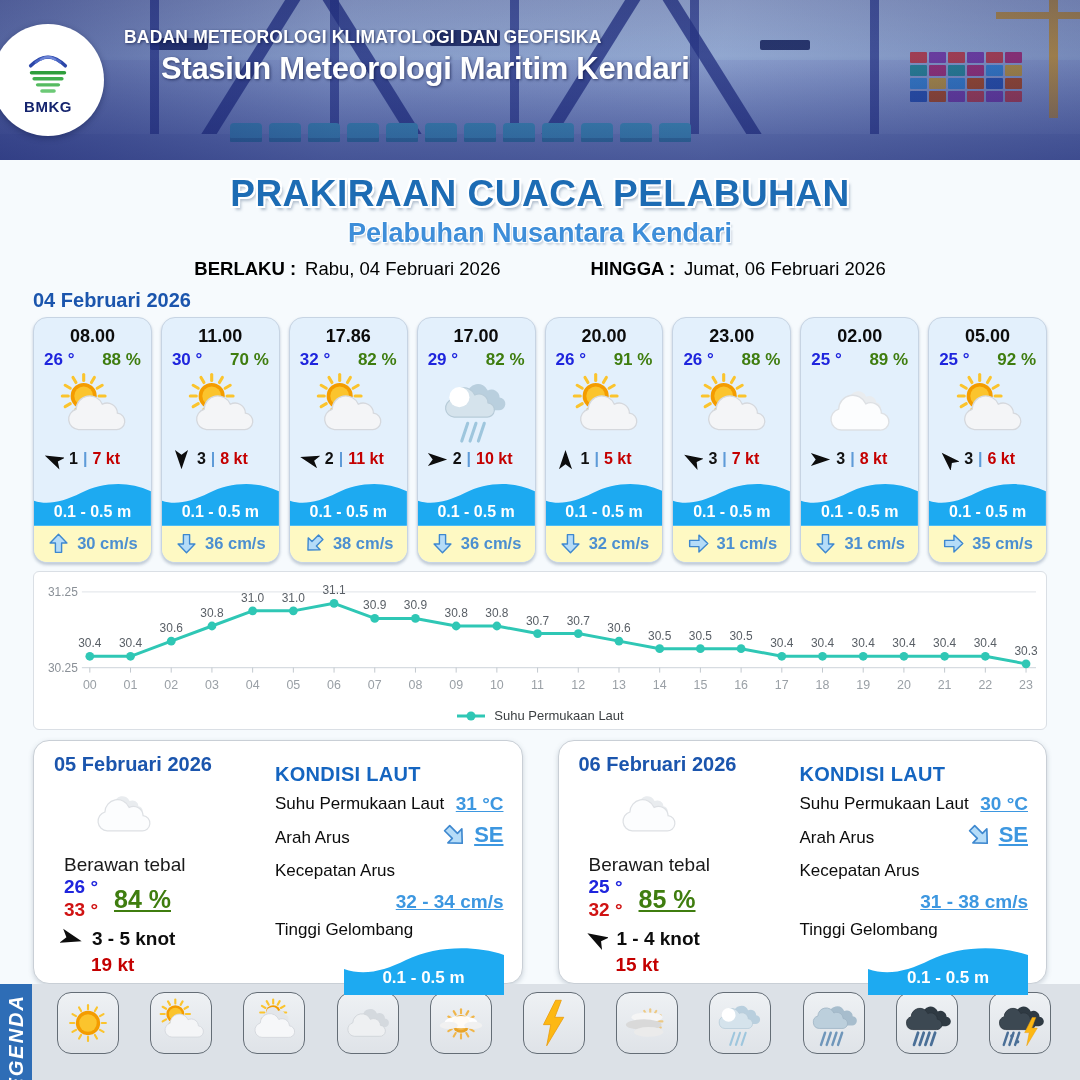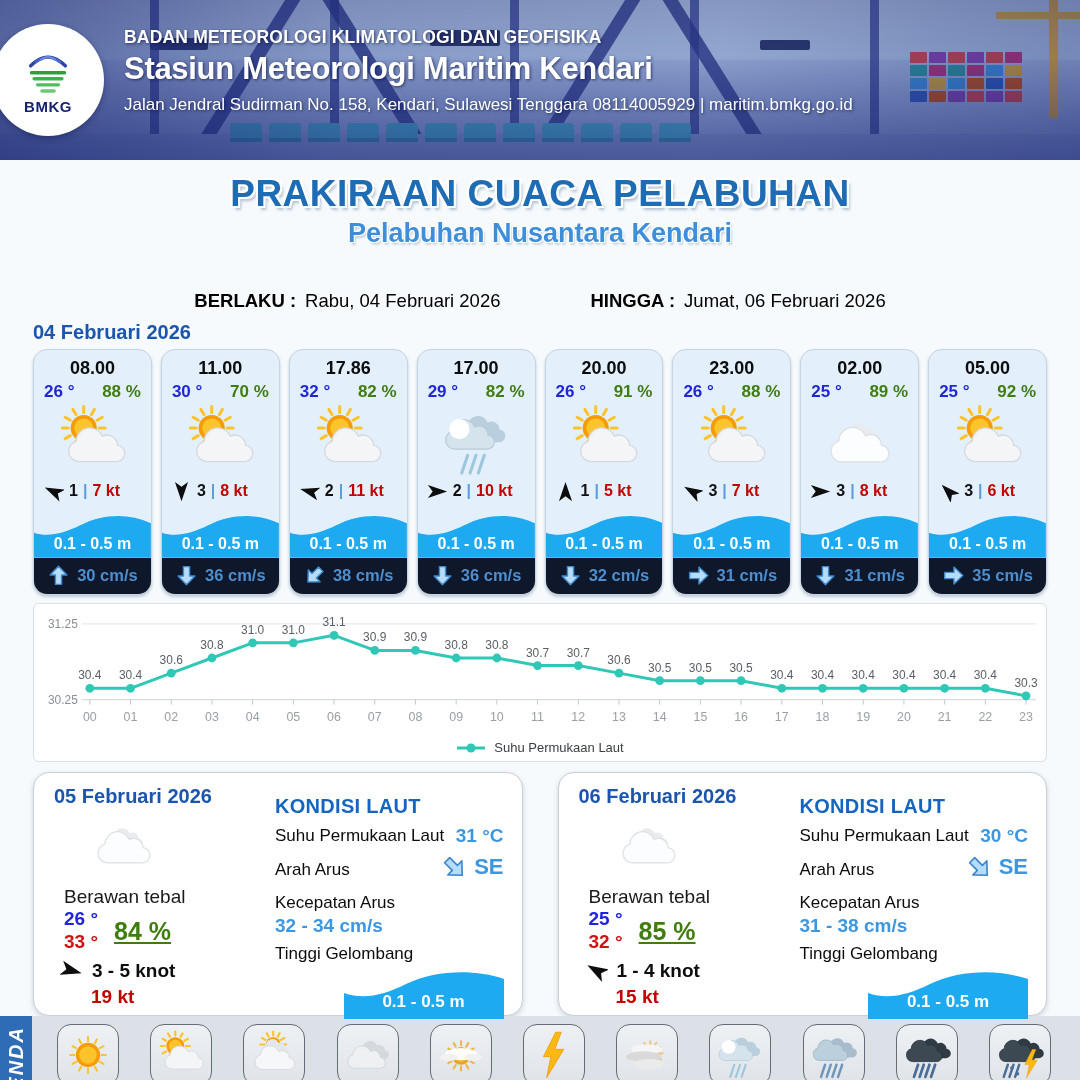--- a/index.html
+++ b/index.html
@@ -20,51 +20,51 @@
   .crane-mast { position:absolute; right:22px; top:0; width:9px; height:118px; background:#efb42c; }
   .crane-arm { position:absolute; right:0; top:12px; width:84px; height:7px; background:#efb42c; }
   .hdr-overlay { position:absolute; inset:0; background:linear-gradient(100deg, rgba(26,37,118,.62) 0%, rgba(36,50,138,.32) 32%, rgba(44,58,148,.26) 66%, rgba(28,40,122,.42) 100%); }
   .hdr-overlay2 { position:absolute; inset:0; background:linear-gradient(180deg, rgba(20,30,100,.18) 0%, rgba(20,30,100,0) 35%, rgba(22,32,108,.45) 100%); }
   .logo-wrap { position:absolute; left:-8px; top:24px; width:112px; height:112px; background:#fff; border-radius:50%;
                display:flex; flex-direction:column; align-items:center; justify-content:center; box-shadow:0 2px 6px rgba(10,20,60,.4); }
   .logo-wrap svg { width:58px; height:52px; }
   .logo-text { font-weight:bold; font-size:15px; color:#15246e; letter-spacing:.5px; margin-top:1px; }
   .hdr-text { position:absolute; left:124px; top:27px; color:#fff; text-shadow:1px 1px 3px rgba(8,16,60,.65); }
   .hdr-line1 { font-size:17.5px; font-weight:bold; letter-spacing:.2px; }
-  .hdr-line2 { font-size:31px; font-weight:bold; margin-top:3px; letter-spacing:-.3px; }
+  .hdr-line2 { font-size:31px; font-weight:bold; margin-top:3px; letter-spacing:-.3px;margin-left:37px; }
   .hdr-line3 { font-size:17px; margin-top:8px; }
 
   
   .title-main { margin-top:13px; text-align:center; font-size:37px; font-weight:800; color:var(--accent-blue,#1d6cb4); letter-spacing:.5px;
     text-shadow:-2px -2px 0 #fff,2px -2px 0 #fff,-2px 2px 0 #fff,2px 2px 0 #fff,3px 4px 3px rgba(125,145,170,.55); }
   .title-sub { text-align:center; font-size:27px; font-weight:bold; color:var(--subtitle-blue,#3e8ed9); margin-top:3px;
     text-shadow:-1px -1px 0 #fff,1px -1px 0 #fff,-1px 1px 0 #fff,1px 1px 0 #fff,2px 3px 2px rgba(135,155,180,.4); }
   .valid-row { display:flex; justify-content:center; gap:90px; margin-top:9px; font-size:18.5px; color:#000; }
   .valid-pair { display:flex; gap:9px; align-items:baseline; }
-  .valid-label { font-weight:bold;margin-top:32px; }
+  .valid-label { font-weight:bold; }
   .date-heading { margin:9px 0 3px 33px; font-size:20px; font-weight:bold; color:#1b55ad; }
 
   
   .cards-row { display:flex; gap:9px; margin:2px 33px 0; }
   .hcard { flex:1; background:#e3f0fc; border:1.5px solid #c7d4e3; border-radius:14px; overflow:hidden;
            box-shadow:0 2px 3px rgba(110,130,155,.4); display:flex; flex-direction:column; height:246px; }
   .h-time { text-align:center; font-weight:bold; font-size:18px; padding-top:8px; color:#0c0c0c; }
   .h-row2 { display:flex; justify-content:space-between; padding:3px 10px 0; font-weight:bold; font-size:17px; }
   .h-temp { color:var(--temp-blue,#1f25dd); }
   .h-hum  { color:var(--hum-green,#3f7d0f); }
   .h-icon { height:82px; display:flex; align-items:center; justify-content:center; }
   .h-icon svg { width:80px; height:76px; }
   .h-wind { display:flex; align-items:center; gap:5px; padding:0 9px; font-weight:bold; font-size:16px; color:#111; }
   .dart svg { width:21px; height:21px; display:block; }
   .h-sep { color:#5e9bd8; }
   .h-wmax { color:var(--wind-red,#c40000); }
   .h-wave { position:relative; height:58px; margin-top:auto; }
   .h-wave svg { position:absolute; inset:0; width:100%; height:100%; }
   .h-wave-text { position:absolute; bottom:5px; width:100%; text-align:center; color:#fff; font-weight:bold; font-size:16px; }
-  .h-current { height:38px; background:#0f172a; display:flex; align-items:center; justify-content:center; gap:7px;
+  .h-current { height:38px; background:#fef9c3; display:flex; align-items:center; justify-content:center; gap:7px;
                font-weight:bold; font-size:16.5px; color:var(--current-blue,#4c8fd0); }
   .blockarrow svg { width:23px; height:23px; display:block; }
 
   
   .chart-box { margin:8px 33px 0; background:#fff; border:1px solid #dadfe5; border-radius:6px; padding:4px 4px 2px; }
   .chart-legend { display:flex; justify-content:center; align-items:center; gap:8px; font-size:13px; color:#3c4043; padding:1px 0 4px; }
 
   
   .daily-row { display:flex; gap:35px; margin:10px 33px 0; }
   .dcard { flex:1; background:#fff; border:1px solid #c9cfd6; border-radius:16px; box-shadow:0 2px 5px rgba(80,100,120,.25);
@@ -78,25 +78,25 @@
   .d-tcol { display:flex; flex-direction:column; line-height:1.2; font-weight:bold; font-size:19px; }
   .d-tmin { color:var(--temp-blue,#1f25dd); }
   .d-tmax { color:#d01212; }
   .d-hum { color:var(--hum-green,#3f7d0f); font-weight:bold; font-size:25px;text-decoration:underline; }
   .d-wind { display:flex; align-items:center; gap:9px; padding-left:6px; margin-top:5px; font-weight:bold; font-size:19px; color:#0d0d0d; }
   .d-wind .dart svg { width:23px; height:23px; }
   .d-gust { color:#c40000; font-weight:bold; font-size:19px; padding-left:37px; margin-top:4px; }
   .d-right { padding-top:10px; padding-left:8px; display:flex; flex-direction:column; }
   .d-title { color:#1565c0; font-weight:bold; font-size:20px; letter-spacing:.3px; }
   .d-row { display:flex; justify-content:space-between; align-items:center; margin-top:7px; font-size:17px; color:#0c0c0c; }
-  .sea-val { color:var(--value-blue,#3d97e0); font-weight:bold; font-size:19px; }
+  .sea-val { color:var(--value-blue,#3d97e0); font-weight:bold; font-size:19px;text-decoration:underline; }
   .d-dir { display:flex; align-items:flex-start; gap:6px; }
   .d-dir svg { width:27px; height:27px; }
   .d-dir .sea-val { font-size:22px; }
-  .d-speed { margin-top:2px; }
+  .d-speed { text-align:right; margin-top:10px; }
   .d-wavebadge { position:relative; width:160px; height:54px; align-self:flex-end; margin-top:1px; }
   .d-wavebadge svg { position:absolute; inset:0; width:100%; height:100%; }
   .d-wave-text { position:absolute; bottom:7px; width:100%; text-align:center; color:#fff; font-weight:bold; font-size:17px; }
 
   
   .legend-strip { margin-top:auto; display:flex; height:130px; flex:none; }
   .legend-band { width:32px; background:#2e6db6; display:flex; align-items:center; justify-content:center; }
   .legend-band span { writing-mode:vertical-rl; transform:rotate(180deg); color:#fff; font-weight:bold; font-style:italic;
                       font-size:20px; letter-spacing:2px; }
   .legend-right { flex:1; display:flex; flex-direction:column; }
@@ -178,21 +178,20 @@
       <line x1="13" y1="32" x2="51" y2="32" stroke="#2e9e3c" stroke-width="4" stroke-linecap="round"></line>
       <line x1="16" y1="39" x2="48" y2="39" stroke="#3fae4c" stroke-width="4" stroke-linecap="round"></line>
       <line x1="20" y1="46" x2="44" y2="46" stroke="#55bb60" stroke-width="4" stroke-linecap="round"></line>
       <line x1="25" y1="53" x2="39" y2="53" stroke="#6cc976" stroke-width="4" stroke-linecap="round"></line>
     </svg>
     <div class="logo-text">BMKG</div>
   </div>
   <div class="hdr-text">
     <div class="hdr-line1">BADAN METEOROLOGI KLIMATOLOGI DAN GEOFISIKA</div>
     <div class="hdr-line2">Stasiun Meteorologi Maritim Kendari</div>
-    <div class="hdr-line3">Jalan Jendral Sudirman No. 158, Kendari, Sulawesi Tenggara  08114005929 | maritim.bmkg.go.id</div>
   </div>
 </div>
 
 <div class="title-main">PRAKIRAAN CUACA PELABUHAN</div>
 <div class="title-sub">Pelabuhan Nusantara Kendari</div>
 <div class="valid-row">
   <div class="valid-pair">
     <span class="valid-label">BERLAKU :</span>
     <span>Rabu, 04 Februari 2026</span>
   </div>

